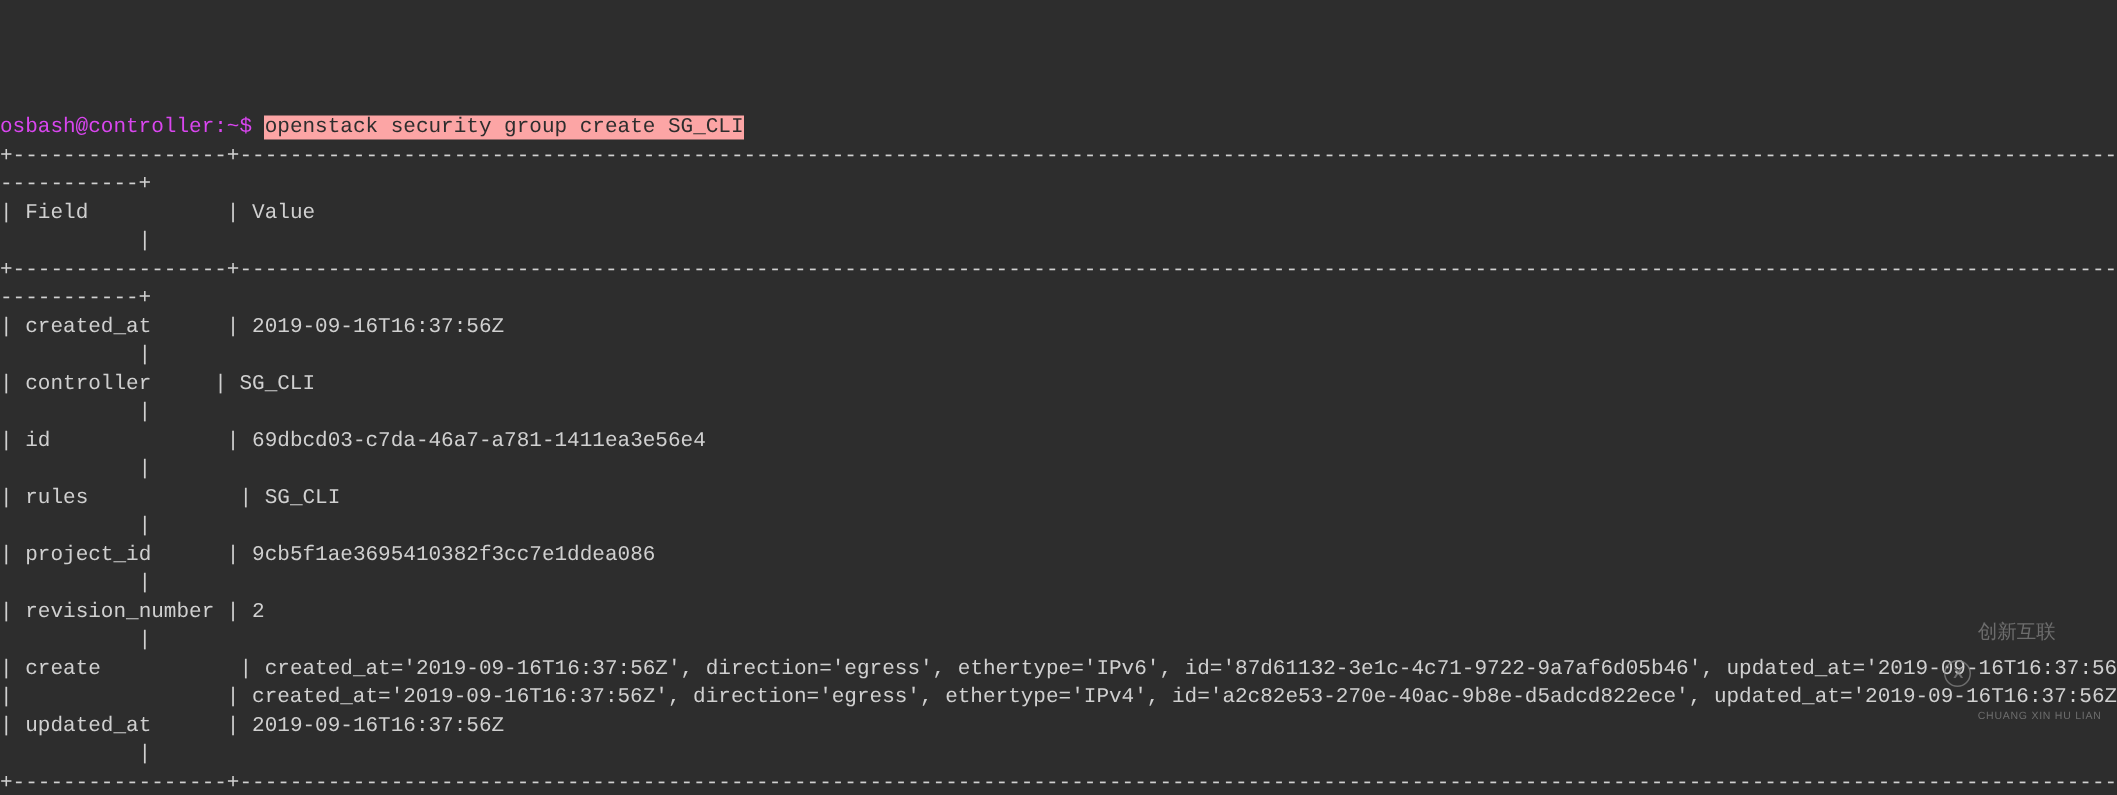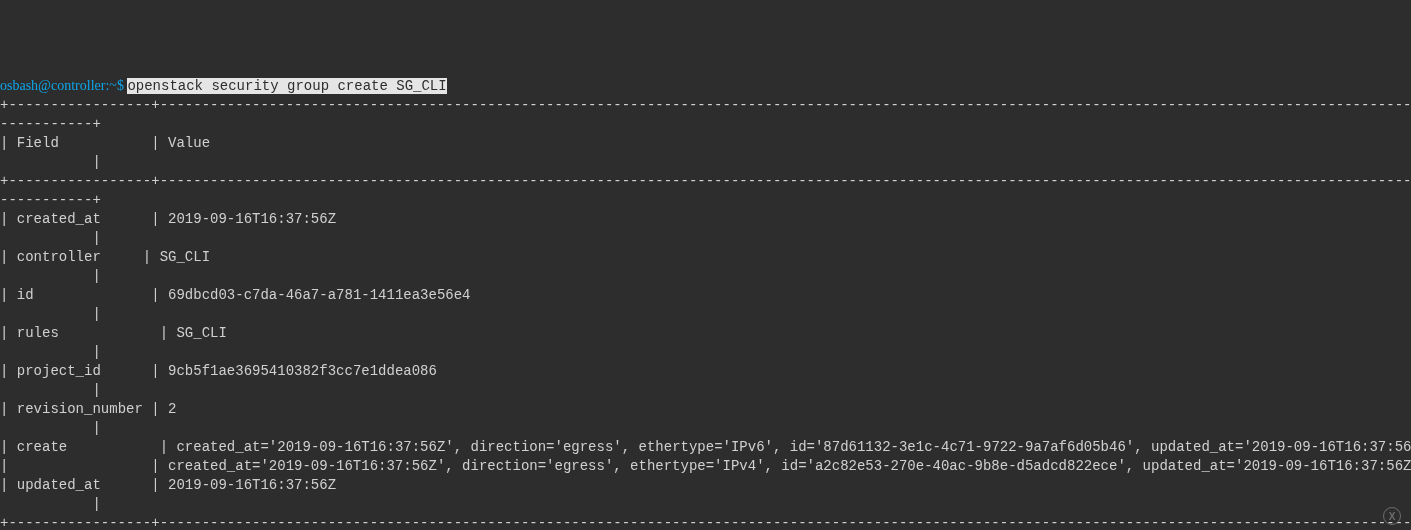--- a/index.html
+++ b/index.html
@@ -15,25 +15,24 @@
       line-height: 19px;
       white-space: pre;
       overflow-x: hidden;
       width: 1411px;
       height: 530px;
     }
     .terminal {
       padding: 0;
     }
     .prompt-user {
-      color: #0ea5e9;
-      font-family: Liberation Serif, serif;
+      color: #d946ef;
     }
     .command-highlight {
-      background-color: #e5e5e5;
+      background-color: #fca5a5;
       color: #2d2d2d;
     }
     .watermark {
       position: absolute;
       bottom: 5px;
       right: 10px;
       color: #888;
       font-size: 11px;
       font-family: Arial, sans-serif;
       display: flex;
@@ -80,16 +79,20 @@
 | <span>create</span>           | <span>created_at='2019-09-16T16:37:56Z', direction='egress', ethertype='IPv6', id='87d61132-3e1c-4c71-9722-9a7af6d05b46', updated_at='2019-09-16T16:37:56Z' |</span>
 |                 | <span>created_at='2019-09-16T16:37:56Z', direction='egress', ethertype='IPv4', id='a2c82e53-270e-40ac-9b8e-d5adcd822ece', updated_at='2019-09-16T16:37:56Z' |</span>
 | <span>updated_at</span>      | <span>2019-09-16T16:37:56Z</span>                                                                                                                                           
            |
 <span>+-----------------+----------------------------------------------------------------------------------------------------------------------------------------------------------------+</span>
 
 </div>
 
 <div class="watermark">
   <div class="watermark-icon">X</div>
+  <div>
+    <div style="font-size:13px;">创新互联</div>
+    <div style="font-size:7px;letter-spacing:0.5px;">CHUANG XIN HU LIAN</div>
+  </div>
 </div>
 
 
 
 
 </body></html>

